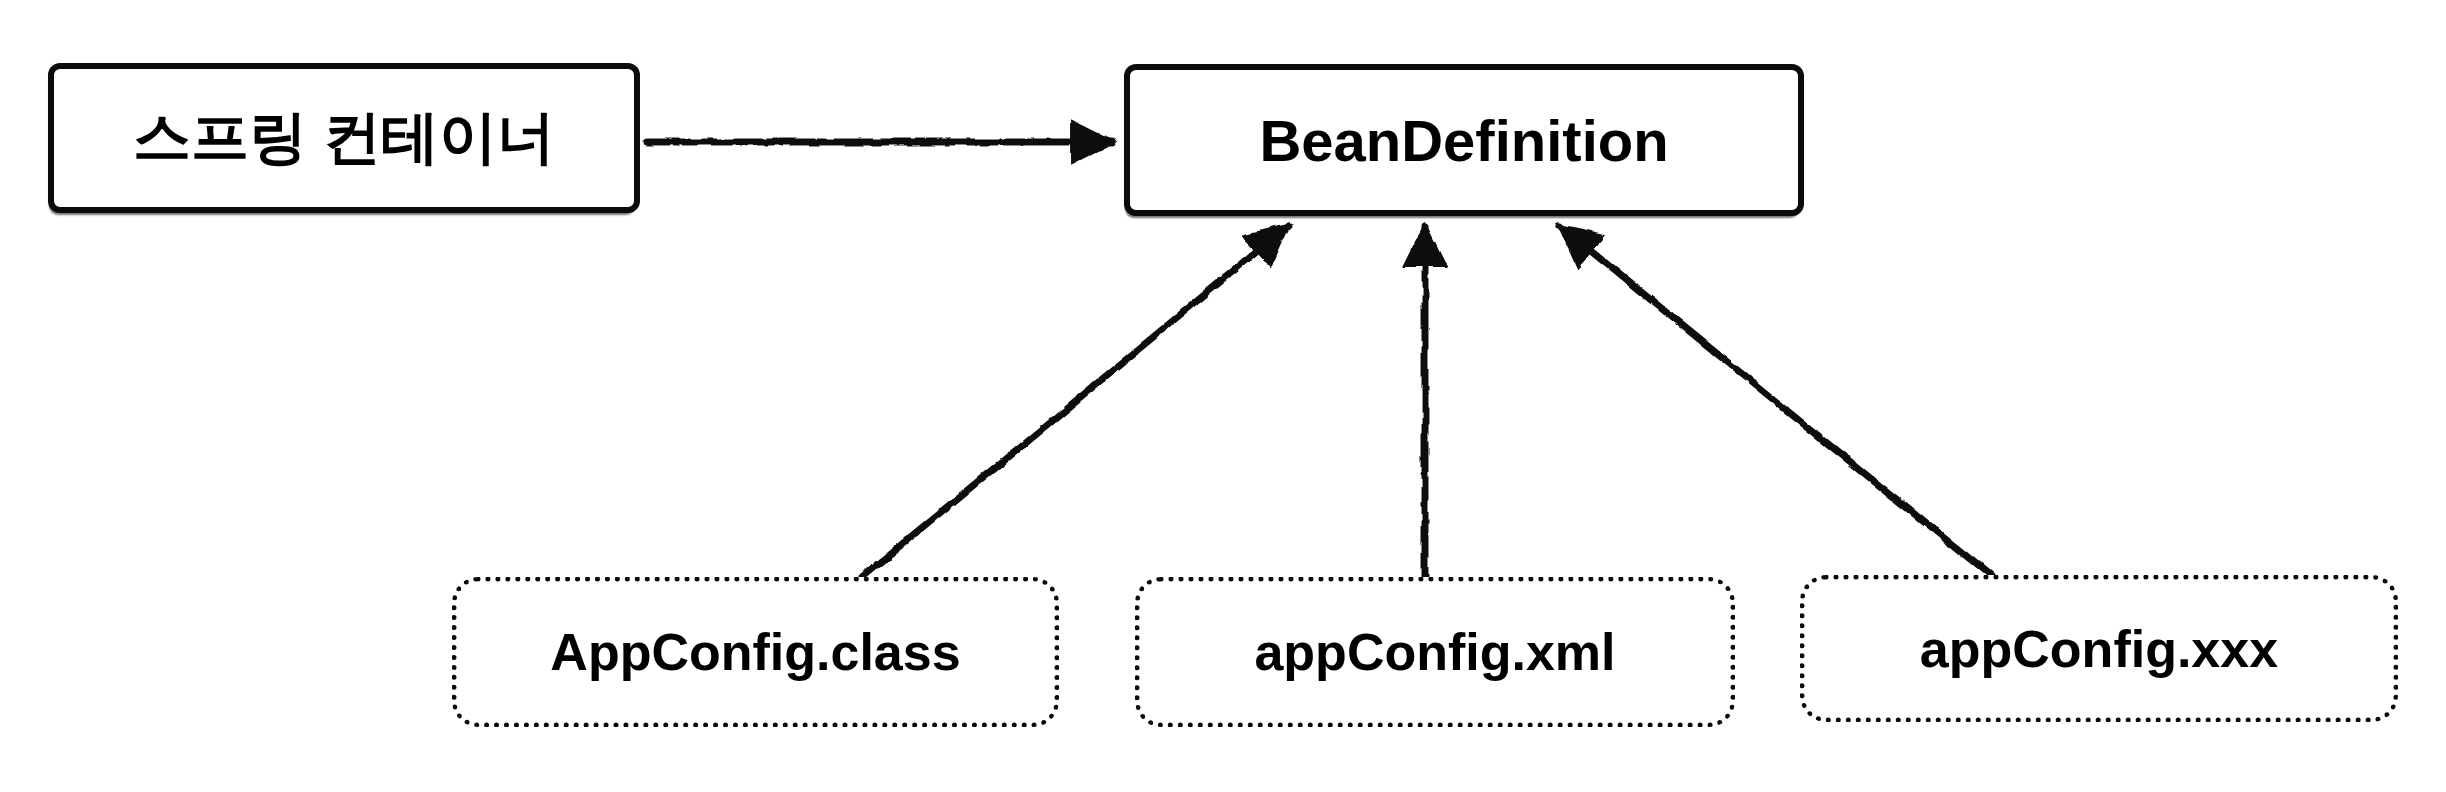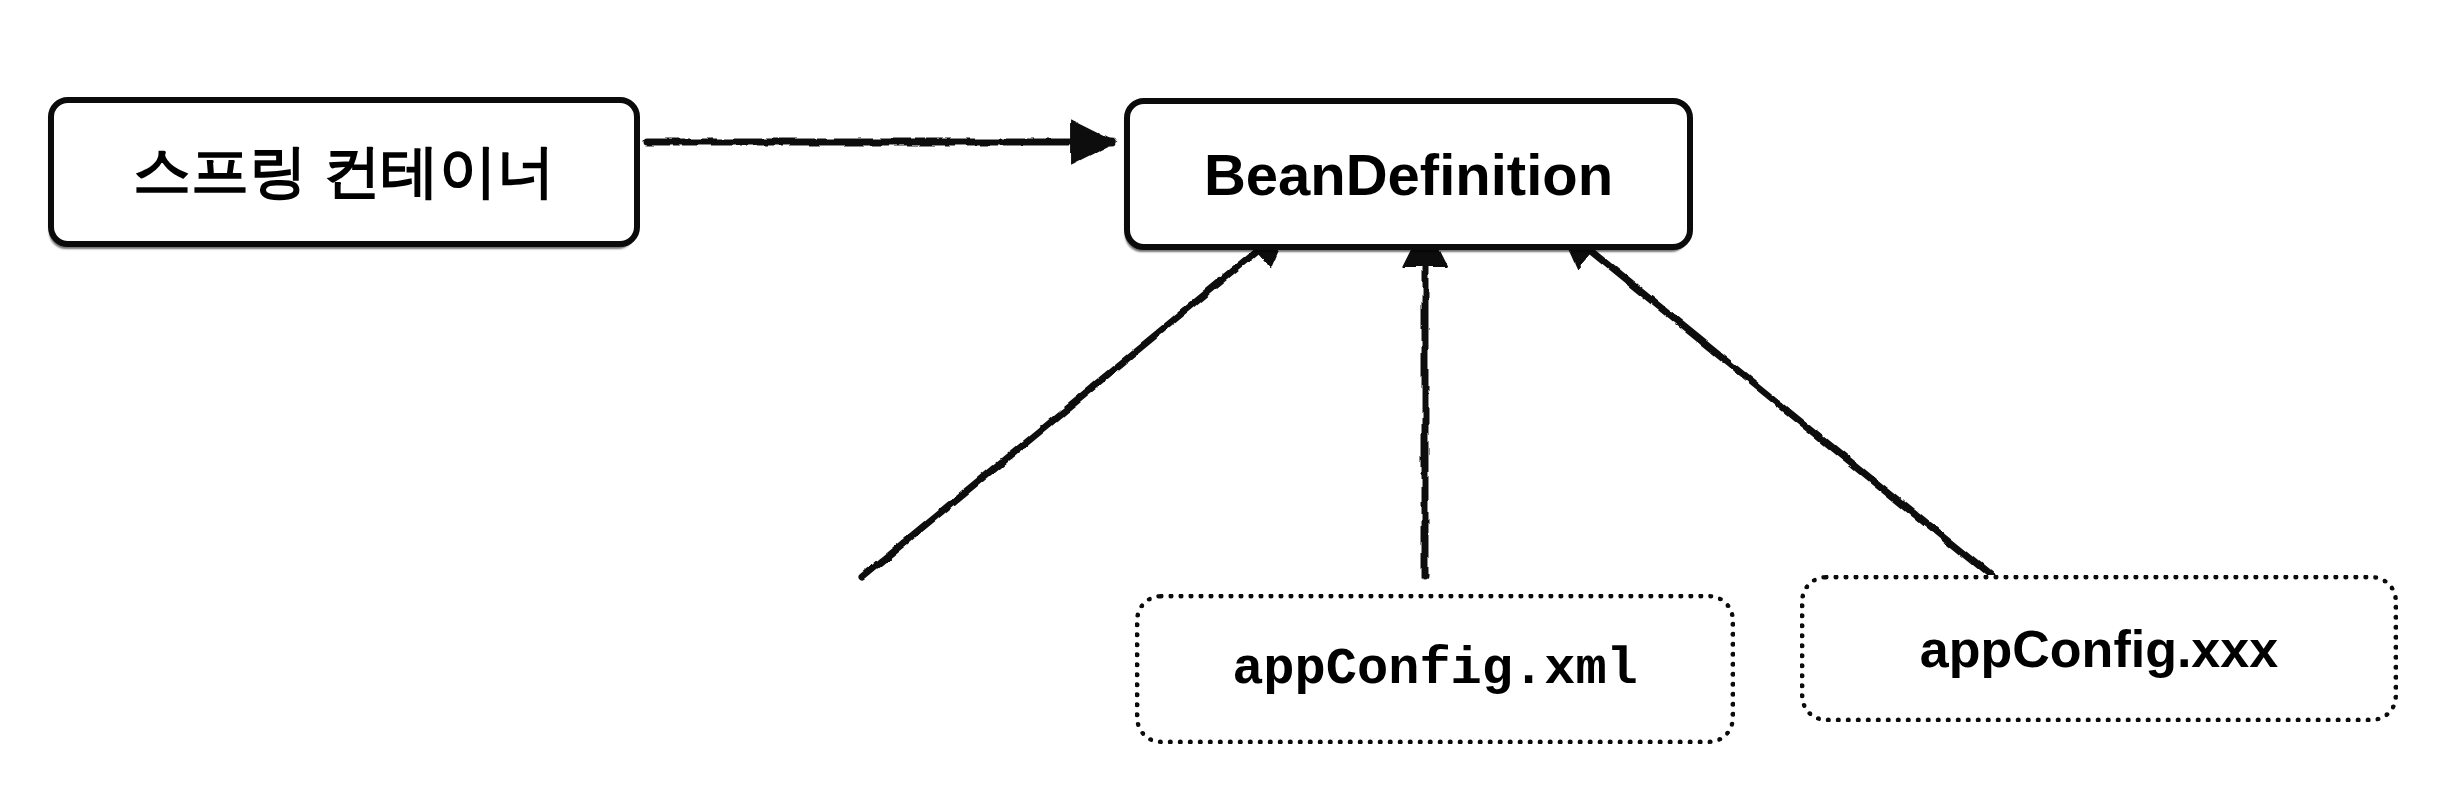--- a/index.html
+++ b/index.html
@@ -25,41 +25,40 @@
     position: absolute;
     display: flex;
     align-items: center;
     justify-content: center;
     background: #ffffff;
     box-sizing: border-box;
     text-align: center;
   }
   .node-solid {
     border: 6px solid #0b0b0b;
-    border-radius: 20px;
+    border-radius: 12px;
     box-shadow: -2px 5px 2px -3px rgba(0,0,0,0.55);
-    margin-top: 34px;
   }
   .node-dotted {
     border: 5px dotted #0b0b0b;
     border-radius: 26px;
   }
   .node-label {
     font-weight: bold;
     color: #000000;
     white-space: nowrap;
   }
   .top-label    { font-size: 58px; }
   .bottom-label { font-size: 52px; }
 
   
   #node-spring-container { left: 48px;   top: 63px;  width: 592px; height: 150px; }
-  #node-bean-definition  { left: 1124px; top: 64px;  width: 569px; height: 152px; }
+  #node-bean-definition  { left: 1124px; top: 64px;  width: 680px; height: 152px; }
   #node-appconfig-class  { left: 452px;  top: 577px; width: 607px; height: 150px; }
-  #node-appconfig-xml    { left: 1135px; top: 594px; width: 600px; height: 150px; font-family: Liberation Mono, monospace; }
+  #node-appconfig-xml    { left: 1135px; top: 577px; width: 600px; height: 150px; }
   #node-appconfig-xxx    { left: 1800px; top: 575px; width: 598px; height: 147px; text-align: center; }
 
   .edge {
     stroke: #111111;
     stroke-width: 7;
     fill: none;
     stroke-linecap: round;
   }
 </style>
 </head>
@@ -86,20 +85,23 @@
   </svg>
 
   <div class="node node-solid" id="node-spring-container">
     <span class="node-label top-label">스프링 컨테이너</span>
   </div>
 
   <div class="node node-solid" id="node-bean-definition">
     <span class="node-label top-label">BeanDefinition</span>
   </div>
 
+  <div class="node node-dotted" id="node-appconfig-class">
+    <span class="node-label bottom-label">AppConfig.class</span>
+  </div>
 
   <div class="node node-dotted" id="node-appconfig-xml">
     <span class="node-label bottom-label">appConfig.xml</span>
   </div>
 
   <div class="node node-dotted" id="node-appconfig-xxx">
     <span class="node-label bottom-label">appConfig.xxx</span>
   </div>
 
 </div>

